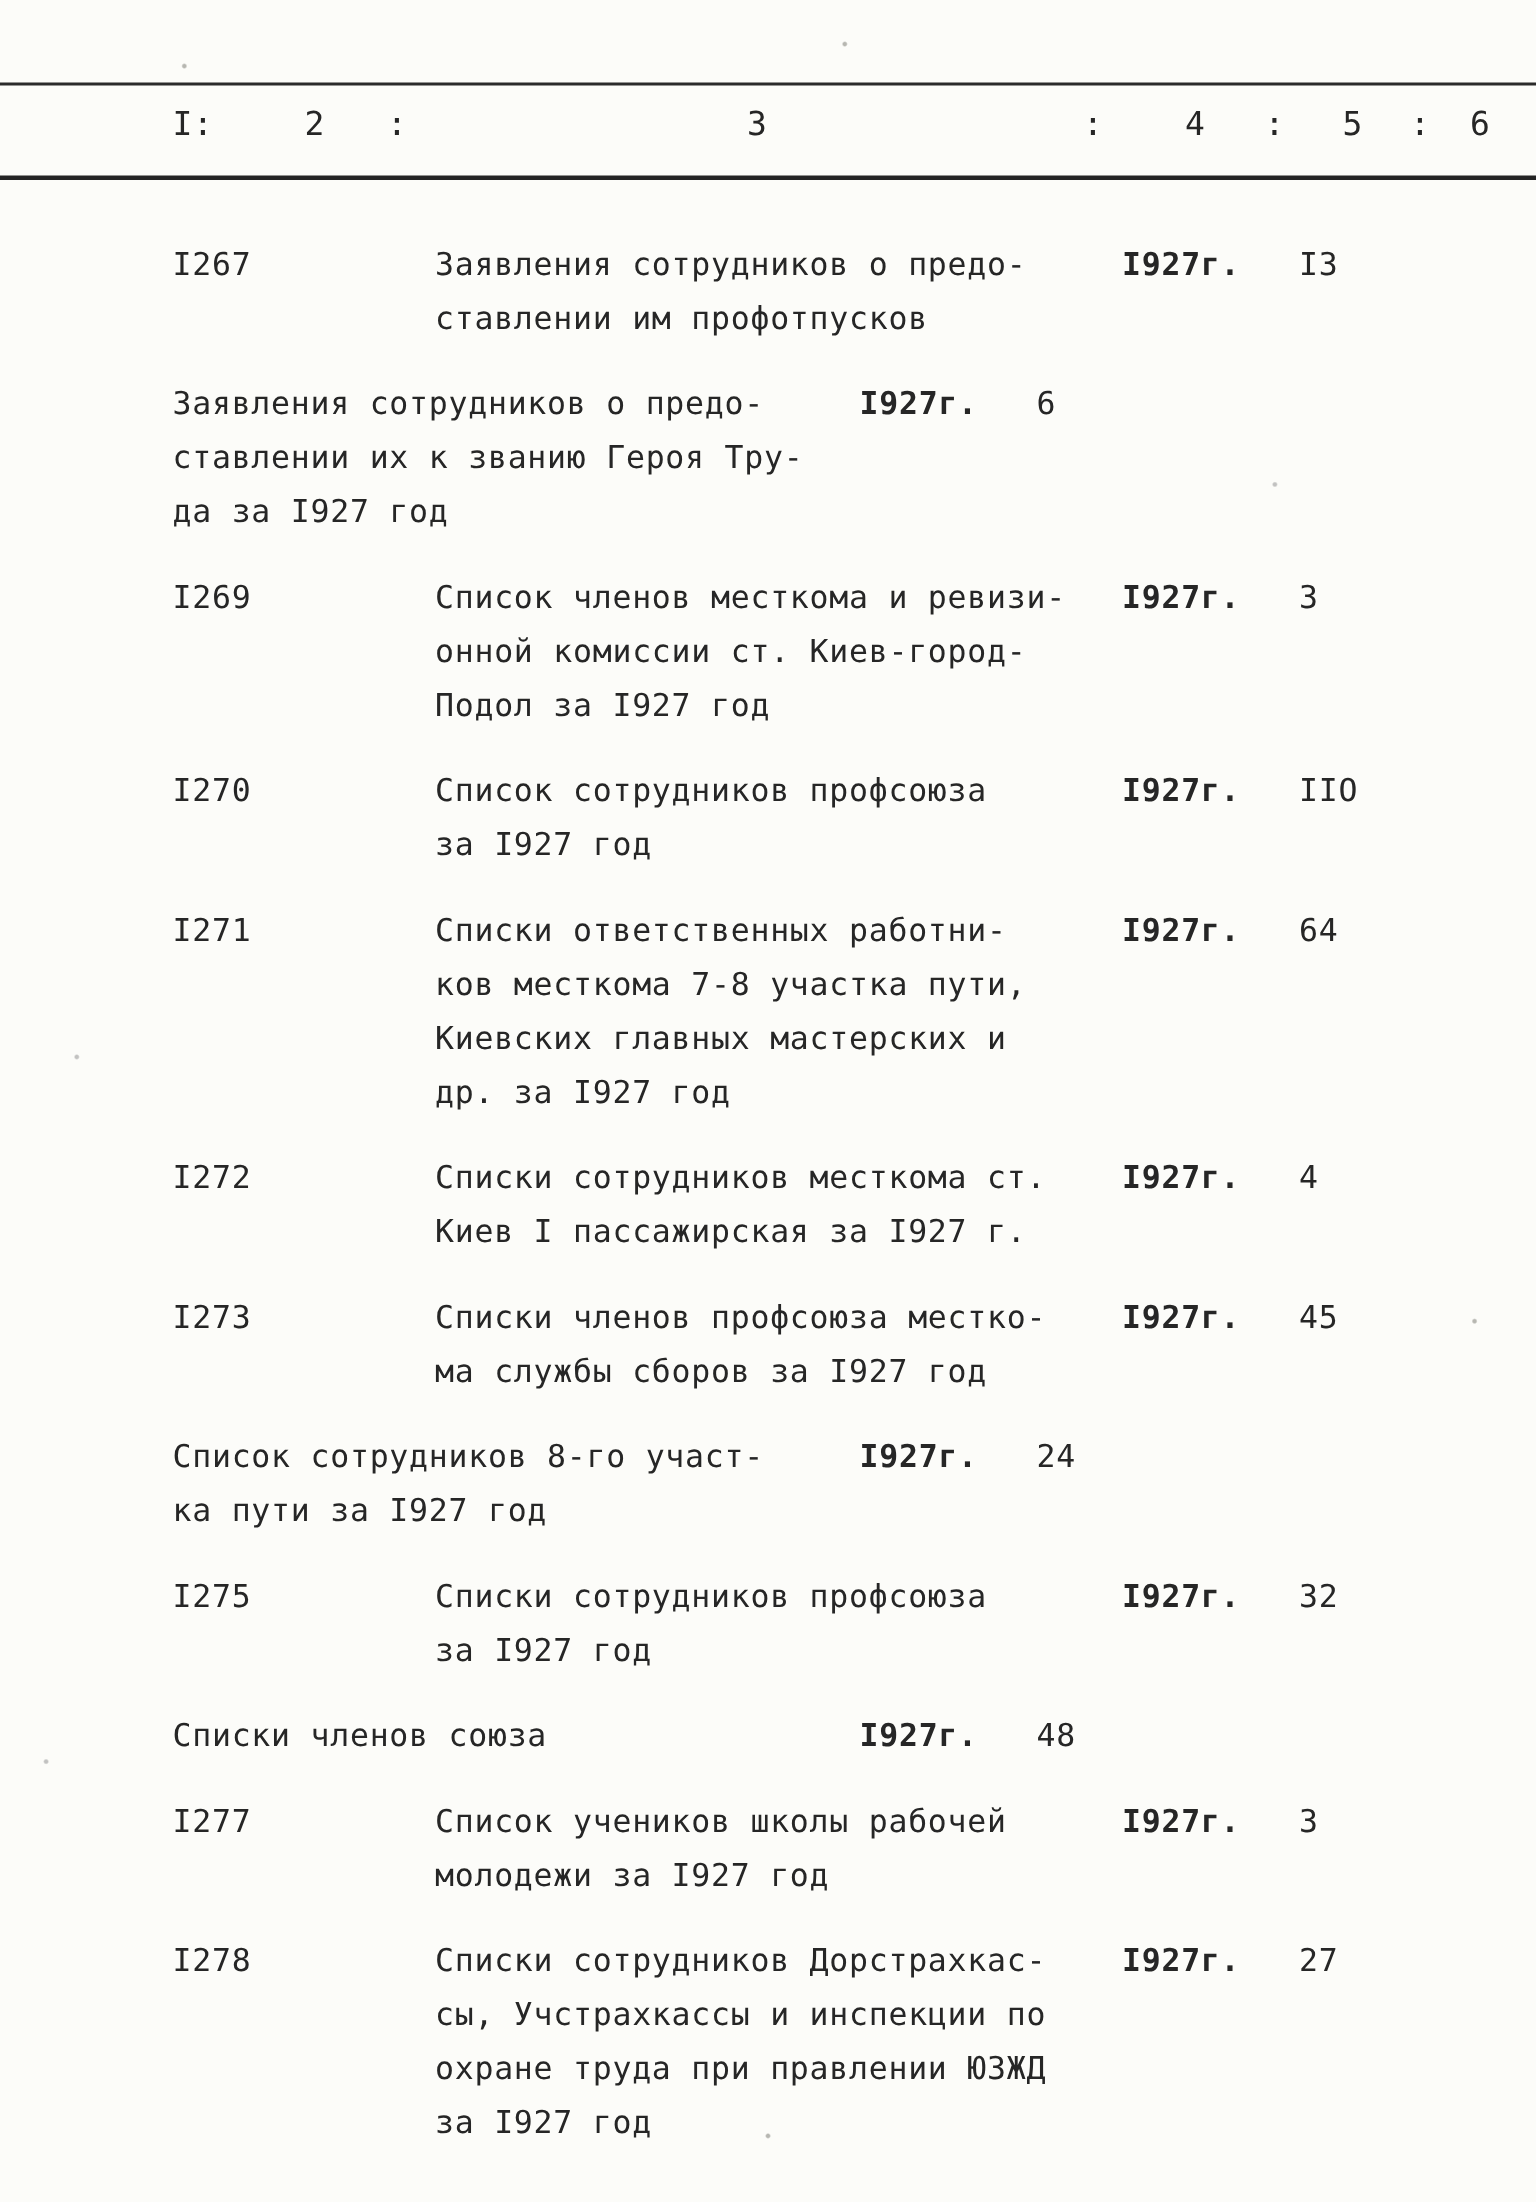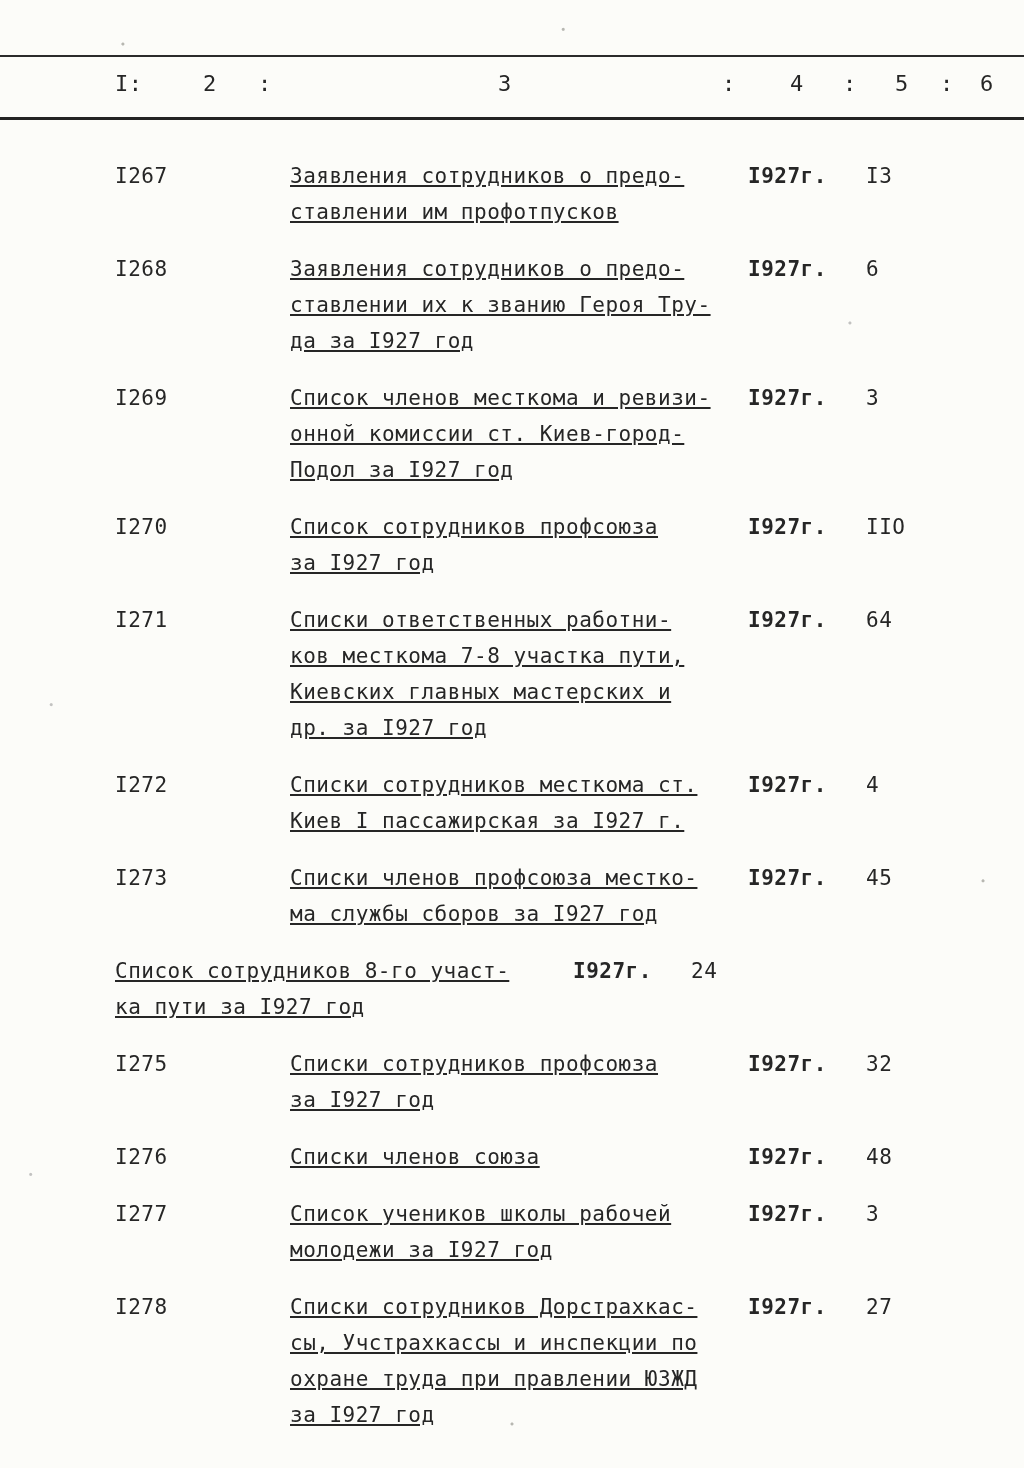--- a/index.html
+++ b/index.html
@@ -60,21 +60,21 @@
   .entries {
     padding: 38px 0 0 115px;
   }
   .entry {
     display: flex;
     align-items: flex-start;
     margin-bottom: 21px;
     line-height: 36px;
   }
   .entry .num   { width: 175px; flex: 0 0 175px; }
-  .entry .desc  { width: 452px; flex: 0 0 452px; white-space: pre-line; text-decoration: underline; }
+  .entry .desc  { width: 452px; flex: 0 0 452px; white-space: pre-line; }
   .entry .year  { width: 118px; flex: 0 0 118px; padding-left: 6px; font-weight: bold; }
   .entry .count { width: 62px;  flex: 0 0 62px; text-align: left; }
 </style>
 </head>
 <body>
 
 <div class="page">
 
   <div class="table-header">
     <span class="hcol c0">I:</span>
@@ -92,21 +92,20 @@
   <div class="entries">
   <div class="entry">
     <span class="num">I267</span>
     <span class="desc">Заявления сотрудников о предо-
 ставлении им профотпусков</span>
     <span class="year">I927г.</span>
     <span class="count">I3</span>
   </div>
 
   <div class="entry">
-    <span class="num">I268</span>
     <span class="desc">Заявления сотрудников о предо-
 ставлении их к званию Героя Тру-
 да за I927 год</span>
     <span class="year">I927г.</span>
     <span class="count">6</span>
   </div>
 
   <div class="entry">
     <span class="num">I269</span>
     <span class="desc">Список членов месткома и ревизи-
@@ -159,21 +158,20 @@
 
   <div class="entry">
     <span class="num">I275</span>
     <span class="desc">Списки сотрудников профсоюза
 за I927 год</span>
     <span class="year">I927г.</span>
     <span class="count">32</span>
   </div>
 
   <div class="entry">
-    <span class="num">I276</span>
     <span class="desc">Списки членов союза</span>
     <span class="year">I927г.</span>
     <span class="count">48</span>
   </div>
 
   <div class="entry">
     <span class="num">I277</span>
     <span class="desc">Список учеников школы рабочей
 молодежи за I927 год</span>
     <span class="year">I927г.</span>

